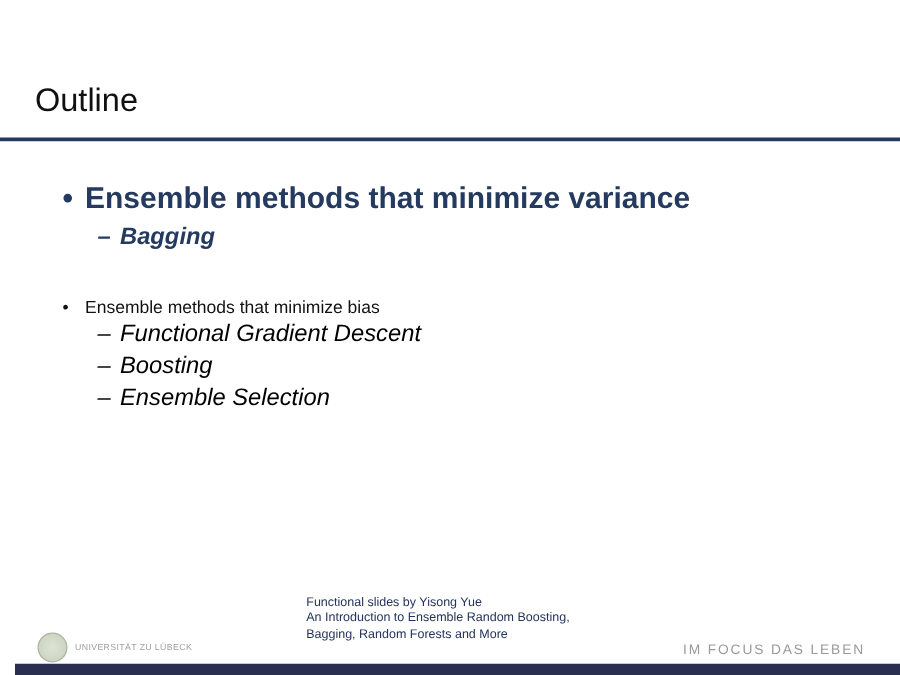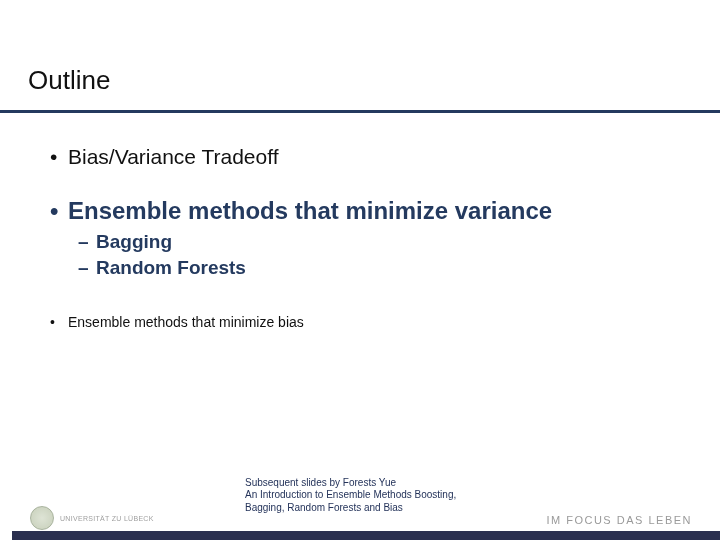--- a/index.html
+++ b/index.html
@@ -36,20 +36,21 @@
   }
   .bold-item {
     font-weight: 700;
     color: #243a5f;
     font-size: 24px;
     margin-bottom: 4px;
   }
   .sub-list {
     margin-left: 28px;
     margin-top: 2px;
+    font-style: italic;
   }
   .sub-item {
     font-size: 19px;
     line-height: 1.35;
   }
   .bold-sub {
     font-weight: 700;
     color: #243a5f;
   }
   .plain-item {
@@ -118,46 +119,51 @@
 </head>
 <body>
 
 <div class="title-area">
   <div class="title">Outline</div>
 </div>
 <div class="title-rule"></div>
 
 <div class="content">
 
-  <div class="top-item">
-    <span class="bullet">•</span><span>Bias/Variance Tradeoff</span>
-  </div>
 
   <div class="bold-item">
     <span class="bullet">•</span><span>Ensemble methods that minimize variance</span>
   </div>
   <div class="sub-list">
     <div class="sub-item bold-sub">
       <span class="dash">–</span><span>Bagging</span>
     </div>
-    <div class="sub-item bold-sub">
-      <span class="dash">–</span><span>Random Forests</span>
-    </div>
   </div>
 
   <div class="plain-item">
     <span class="bullet">•</span><span>Ensemble methods that minimize bias</span>
   </div>
+  <div class="sub-list">
+    <div class="sub-item">
+      <span class="dash">–</span><span>Functional Gradient Descent</span>
+    </div>
+    <div class="sub-item">
+      <span class="dash">–</span><span>Boosting</span>
+    </div>
+    <div class="sub-item">
+      <span class="dash">–</span><span>Ensemble Selection</span>
+    </div>
+  </div>
 
 </div>
 
 <div class="credit">
-  <div>Subsequent slides by Forests Yue</div>
-  <div>An Introduction to Ensemble Methods Boosting,</div>
-  <div>Bagging, Random Forests and Bias</div>
+  <div>Functional slides by Yisong Yue</div>
+  <div>An Introduction to Ensemble Random Boosting,</div>
+  <div>Bagging, Random Forests and More</div>
 </div>
 
 <div class="footer">
   <div class="logo-left">
     <div class="seal"></div>
     <div class="uni-text">UNIVERSITÄT ZU LÜBECK</div>
   </div>
   <div class="logo-right">IM FOCUS DAS LEBEN</div>
   <div class="footer-bar"></div>
 </div>

